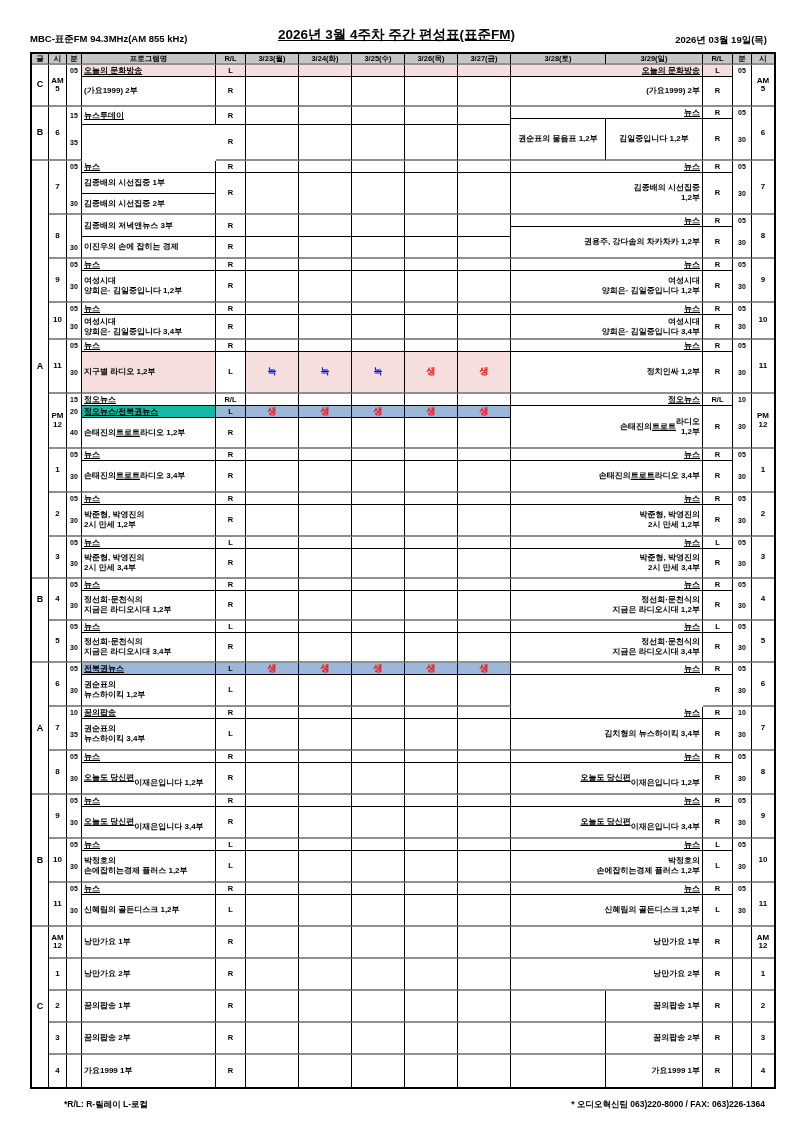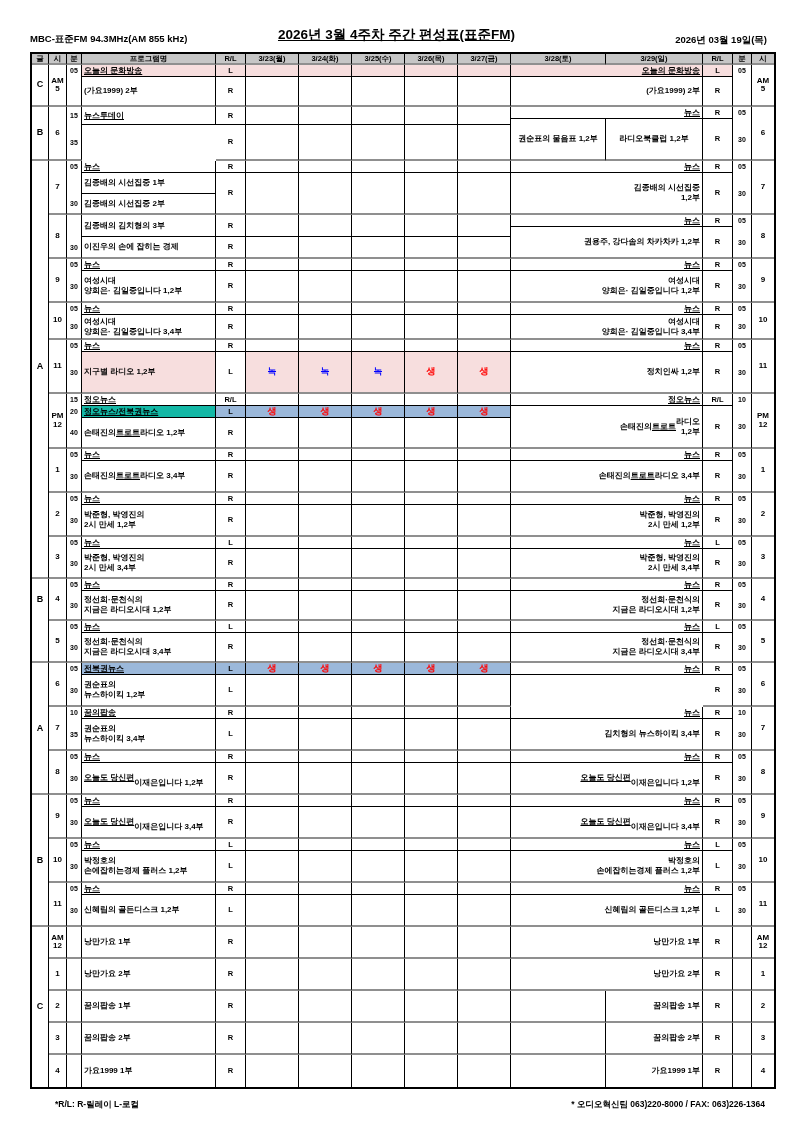--- a/index.html
+++ b/index.html
@@ -25,21 +25,21 @@
   .pr{justify-content:flex-end;padding:0 2px;text-align:right;}
   .pc{justify-content:center;text-align:center;}
   .ul{text-decoration:underline;}
   .letter{font-size:9px;}
   .hour{font-size:8px;line-height:1.05;}
   .rl{font-size:7.5px;}
   .min{font-size:7px;display:flex;align-items:center;justify-content:center;}
   .minwrap{display:grid;padding:0;}
   .mark{font-size:9px;}
   .prog{font-size:8px;}
-  .foot-l{position:absolute;left:55px;top:1099px;font-size:8.5px;}
+  .foot-l{position:absolute;left:64px;top:1099px;font-size:8.5px;}
   .foot-r{position:absolute;right:28px;top:1099px;font-size:8.5px;}
 </style>
 </head>
 <body>
 
 <div class="station">MBC-표준FM 94.3MHz(AM 855 kHz)</div>
 <div class="pagetitle">2026년 3월 4주차 주간 편성표(표준FM)</div>
 <div class="dateline">2026년 03월 19일(목)</div>
 
 <div class="sched" id="sched">
@@ -99,21 +99,21 @@
       <div class="cell pc mark ib" style="grid-area: 1 / 8 / 3 / 9;"></div>
       <div class="cell pc mark ib" style="grid-area: 1 / 9 / 3 / 10;"></div>
       <div class="cell pc mark ib" style="grid-area: 1 / 10 / 3 / 11;"></div>
       <div class="cell pc mark bb" style="grid-area: 3 / 6 / 4 / 7;"></div>
       <div class="cell pc mark bb" style="grid-area: 3 / 7 / 4 / 8;"></div>
       <div class="cell pc mark bb" style="grid-area: 3 / 8 / 4 / 9;"></div>
       <div class="cell pc mark bb" style="grid-area: 3 / 9 / 4 / 10;"></div>
       <div class="cell pc mark bb" style="grid-area: 3 / 10 / 4 / 11;"></div>
       <div class="cell pr prog ul ib" style="grid-area: 1 / 11 / 2 / 13;">뉴스</div>
       <div class="cell pc prog bb" style="grid-area: 2 / 11 / 4 / 12;">권순표의 물음표 1,2부</div>
-      <div class="cell pc prog bb" style="grid-area: 2 / 12 / 4 / 13;">라디오북클럽 1,2부</div>
+      <div class="cell pc prog bb" style="grid-area: 2 / 12 / 4 / 13;">김일중입니다 1,2부</div>
       <div class="cell pc rl ib" style="grid-area: 1 / 13 / 2 / 14;">R</div>
       <div class="cell pc rl bb" style="grid-area: 2 / 13 / 4 / 14;">R</div>
       <div class="cell minwrap bb" style="grid-area: 1 / 14 / 4 / 15; grid-template-rows: 12px 6px 36px;"><div class="min" style="grid-row: 1 / 2;">05</div><div class="min" style="grid-row: 2 / 4;">30</div></div>
       <div class="cell pc hour bb nr" style="grid-area: 1 / 15 / 4 / 16;">6</div>
     </div>
     <div class="block" style="grid-template-rows: 12px 21px 21px;">
       <div class="cell pc letter nb" style="grid-area: 1 / 1 / 4 / 2;"></div>
       <div class="cell pc hour bb" style="grid-area: 1 / 2 / 4 / 3;">7</div>
       <div class="cell minwrap bb" style="grid-area: 1 / 3 / 4 / 4; grid-template-rows: 12px 21px 21px;"><div class="min" style="grid-row: 1 / 2;">05</div><div class="min" style="grid-row: 3 / 4;">30</div></div>
       <div class="cell pl prog ul ib" style="grid-area: 1 / 4 / 2 / 5;">뉴스</div>
@@ -136,21 +136,21 @@
 1,2부</div>
       <div class="cell pc rl ib" style="grid-area: 1 / 13 / 2 / 14;">R</div>
       <div class="cell pc rl bb" style="grid-area: 2 / 13 / 4 / 14;">R</div>
       <div class="cell minwrap bb" style="grid-area: 1 / 14 / 4 / 15; grid-template-rows: 12px 21px 21px;"><div class="min" style="grid-row: 1 / 2;">05</div><div class="min" style="grid-row: 2 / 4;">30</div></div>
       <div class="cell pc hour bb nr" style="grid-area: 1 / 15 / 4 / 16;">7</div>
     </div>
     <div class="block" style="grid-template-rows: 12px 10px 22px;">
       <div class="cell pc letter nb" style="grid-area: 1 / 1 / 4 / 2;"></div>
       <div class="cell pc hour bb" style="grid-area: 1 / 2 / 4 / 3;">8</div>
       <div class="cell minwrap bb" style="grid-area: 1 / 3 / 4 / 4; grid-template-rows: 12px 10px 22px;"><div class="min" style="grid-row: 3 / 4;">30</div></div>
-      <div class="cell pl prog ib" style="grid-area: 1 / 4 / 3 / 5;">김종배의 김치형의 3부</div>
+      <div class="cell pl prog ib" style="grid-area: 1 / 4 / 3 / 5;">김종배의 저녁앤뉴스 3부</div>
       <div class="cell pl prog bb" style="grid-area: 3 / 4 / 4 / 5;">이진우의 손에 잡히는 경제</div>
       <div class="cell pc rl ib" style="grid-area: 1 / 5 / 3 / 6;">R</div>
       <div class="cell pc rl bb" style="grid-area: 3 / 5 / 4 / 6;">R</div>
       <div class="cell pc mark ib" style="grid-area: 1 / 6 / 3 / 7;"></div>
       <div class="cell pc mark ib" style="grid-area: 1 / 7 / 3 / 8;"></div>
       <div class="cell pc mark ib" style="grid-area: 1 / 8 / 3 / 9;"></div>
       <div class="cell pc mark ib" style="grid-area: 1 / 9 / 3 / 10;"></div>
       <div class="cell pc mark ib" style="grid-area: 1 / 10 / 3 / 11;"></div>
       <div class="cell pc mark bb" style="grid-area: 3 / 6 / 4 / 7;"></div>
       <div class="cell pc mark bb" style="grid-area: 3 / 7 / 4 / 8;"></div>

